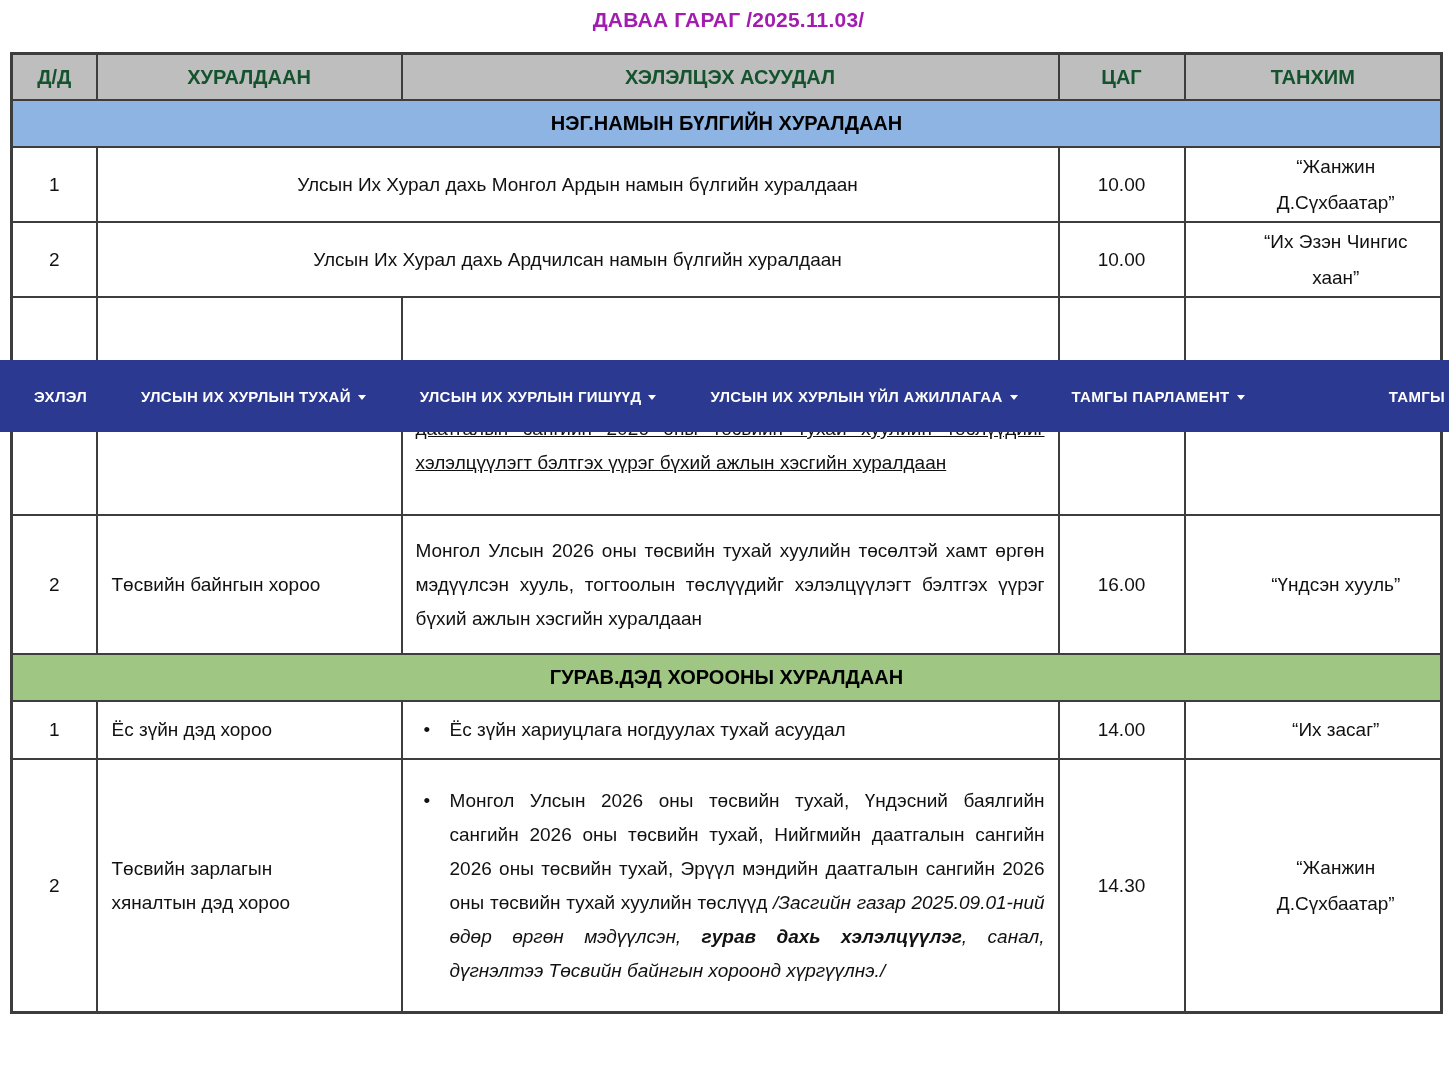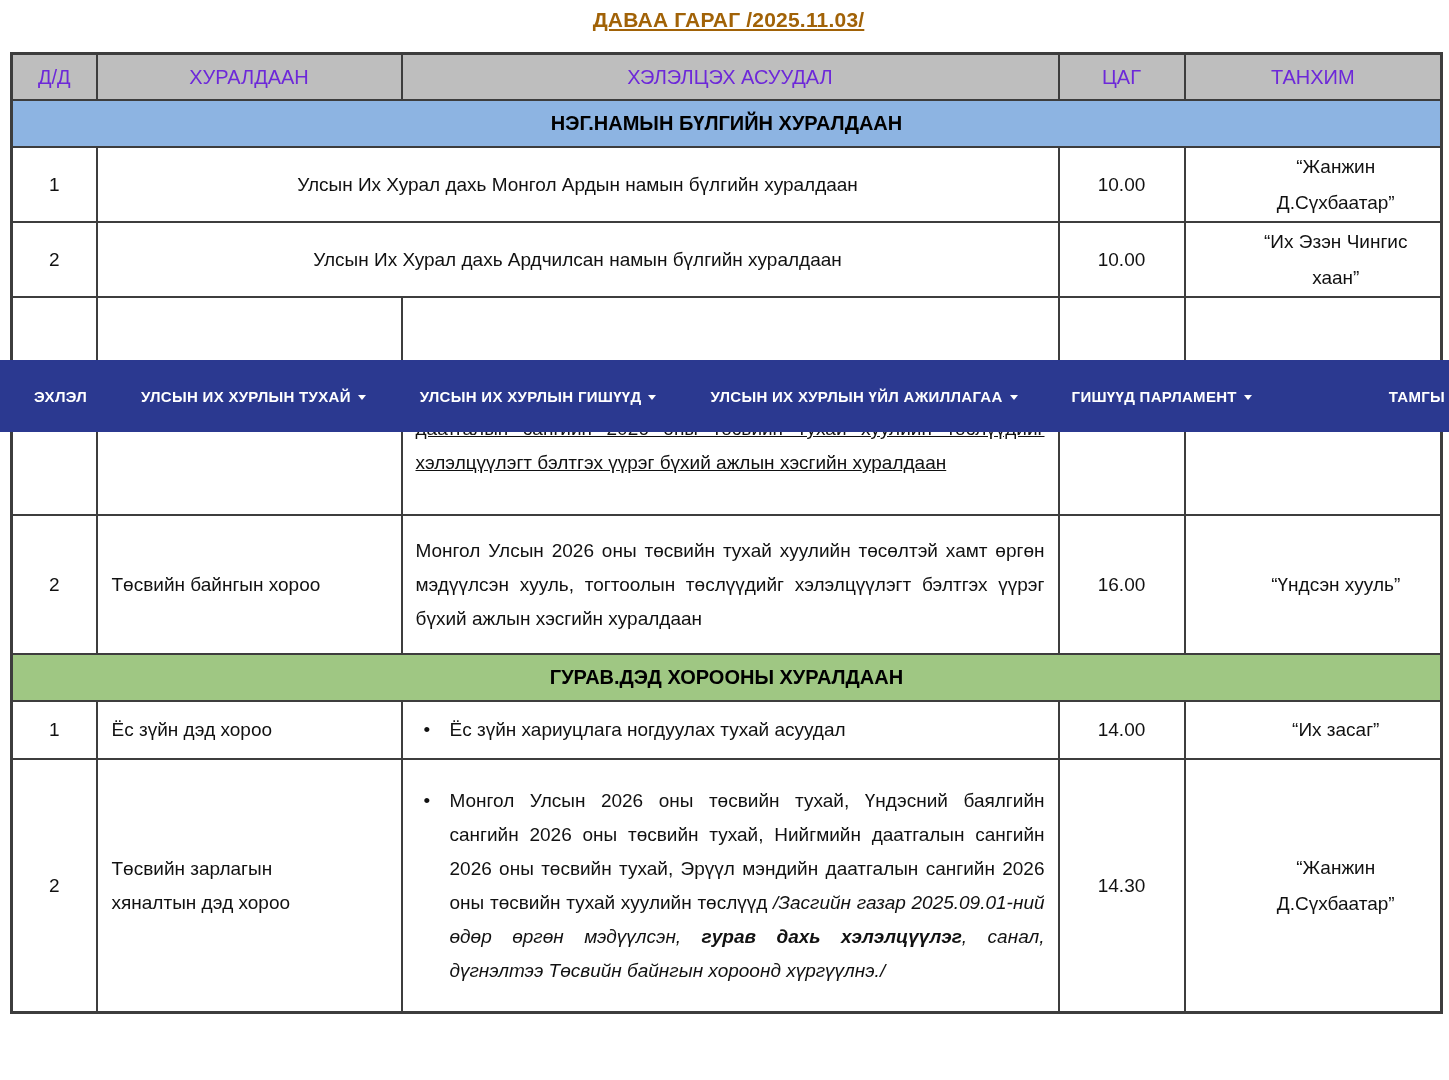--- a/index.html
+++ b/index.html
@@ -1,24 +1,24 @@
 <!DOCTYPE html>
 <html><head>
 <meta charset="utf-8">
 <style>
   html,body{margin:0;padding:0;background:#ffffff;}
   body{font-family:"Liberation Sans", sans-serif; color:#111;}
   .page{position:relative;width:1449px;height:1080px;overflow:hidden;background:#fff;}
 
-  .page-title{margin:8px 0 0 8px;text-align:center;font-size:21px;font-weight:bold;color:#a16207;letter-spacing:0.2px;text-decoration:underline;}
+  .page-title{margin:8px 0 0 8px;text-align:center;font-size:21px;font-weight:bold;color:#a21caf;letter-spacing:0.2px;}
 
   table.tbl{border-collapse:collapse;table-layout:fixed;width:1430px;margin:20px 0 0 10px;border:3px solid #3d3d3d;}
   .tbl th,.tbl td{border:2px solid #3d3d3d;padding:0;vertical-align:middle;overflow:hidden;}
 
-  .row-head th{height:44px;background:#bebebe;font-size:20px;font-weight:normal;text-align:center;color:#6d28d9;}
+  .row-head th{height:44px;background:#bebebe;font-size:20px;font-weight:bold;text-align:center;color:#14532d;}
   .sec-row td{height:45px;font-size:20px;font-weight:bold;text-align:center;color:#000;}
   .sec1 td{background:#8db4e2;}
   .sec2 td{background:#d8d8d8;}
   .sec3 td{background:#9fc783;}
 
   td.c-num{text-align:center;font-size:19px;}
   td.c-time{text-align:center;font-size:19px;}
   td.c-hall{text-align:center;font-size:19px;padding-left:46px;}
   .hall-line{line-height:36px;}
   td.c-meet{font-size:19px;padding-left:14px;padding-right:8px;text-align:left;}
@@ -162,17 +162,17 @@
       </td>
     </tr>
   </tbody>
     </table>
 
   <div class="navbar">
     <span class="nav-item">ЭХЛЭЛ</span>
     <span class="nav-item"><span>УЛСЫН ИХ ХУРЛЫН ТУХАЙ</span><span class="caret"></span></span>
     <span class="nav-item"><span>УЛСЫН ИХ ХУРЛЫН ГИШҮҮД</span><span class="caret"></span></span>
     <span class="nav-item"><span>УЛСЫН ИХ ХУРЛЫН ҮЙЛ АЖИЛЛАГАА</span><span class="caret"></span></span>
-    <span class="nav-item"><span>ГИШҮҮД ПАРЛАМЕНТ</span><span class="caret"></span></span>
+    <span class="nav-item"><span>ТАМГЫ ПАРЛАМЕНТ</span><span class="caret"></span></span>
     <span class="nav-item last">ТАМГЫ</span>
   </div>
 
 </div>
 
 </body></html>

